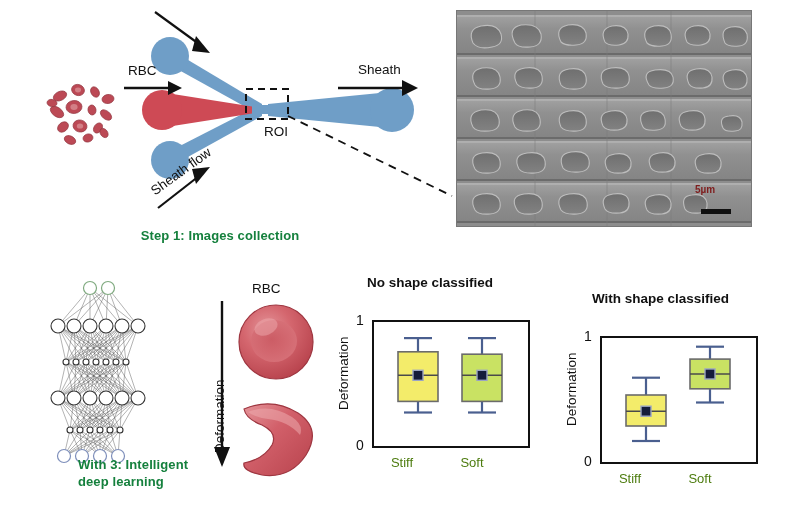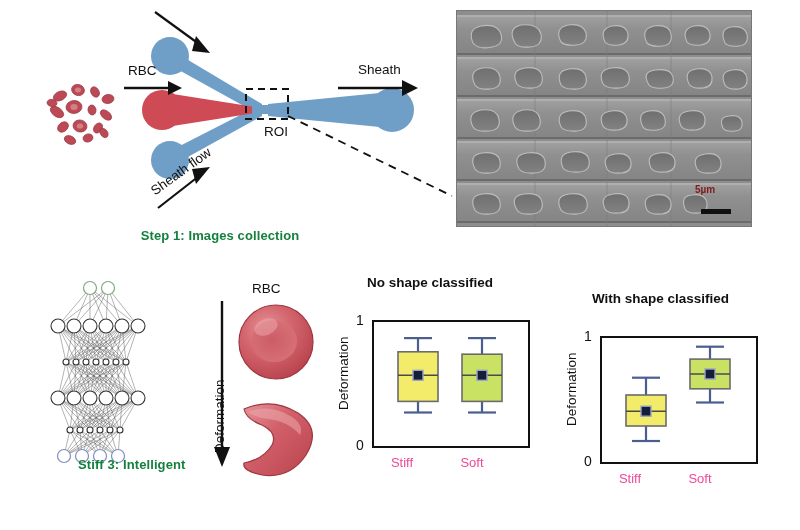--- a/index.html
+++ b/index.html
@@ -5,21 +5,21 @@
   html,body{margin:0;padding:0;background:#ffffff;}
   body{width:800px;height:530px;position:relative;overflow:hidden;
        font-family:"Liberation Sans",sans-serif;color:#111;}
   .abs{position:absolute;}
   .cap{font-weight:bold;font-size:13px;color:#15803d;text-align:center;letter-spacing:.1px;}
   .lbl{font-size:13.5px;color:#111;}
   .rot90{transform:rotate(-90deg);transform-origin:left top;white-space:nowrap;}
   .chart-frame{position:absolute;border:2.2px solid #111;background:#fff;box-sizing:border-box;}
   .tick{position:absolute;font-size:14px;color:#111;}
   .axis-title{font-size:13.5px;color:#111;}
-  .xcat{position:absolute;font-size:13px;color:#ec4899;text-align:center;}
+  .xcat{position:absolute;font-size:13px;color:#4d7c0f;text-align:center;}
   .chart-title{position:absolute;font-weight:bold;font-size:13.5px;text-align:center;width:100%;}
   svg{display:block;overflow:visible;}
   .nn-node{fill:#fff;stroke:#333;stroke-width:1.1;}
   .nn-node-top{fill:#fff;stroke:#7faa7f;stroke-width:1.2;}
   .nn-node-bot{fill:#fff;stroke:#7e8fbb;stroke-width:1.2;}
 </style>
 </head>
 <body>
 
 <div class="abs" style="left:0px;top:0px;width:450px;height:255px;">
@@ -413,21 +413,22 @@
         <circle class="nn-node" cx="120" cy="160" r="3"></circle>
     </g>
     <g>
       <circle class="nn-node-bot" cx="64" cy="186" r="6.5"></circle>
         <circle class="nn-node-bot" cx="82" cy="186" r="6.5"></circle>
       <circle class="nn-node-bot" cx="100" cy="186" r="6.5"></circle>
         <circle class="nn-node-bot" cx="118" cy="186" r="6.5"></circle>
     </g>
   </svg>
 
-  <div class="abs cap" style="left:78px;top:192px;width:170px;text-align:left;">Stiff 3: Intelligent</div>
+  <div class="abs cap" style="left:78px;top:192px;width:170px;text-align:left;">With 3: Intelligent</div>
+  <div class="abs cap" style="left:78px;top:209px;width:170px;text-align:left;">deep learning</div>
 </div>
 
 <div class="abs" style="left:200px;top:275px;width:130px;height:210px;">
 
   <div class="abs lbl" style="left:52px;top:6px;">RBC</div>
 
   <svg width="130" height="200" viewBox="0 0 130 200" style="position:absolute;left:0;top:22px;">
     <defs>
       <radialGradient id="rbcg" cx="38%" cy="32%" r="72%">
         <stop offset="0%" stop-color="#e49499"></stop>

